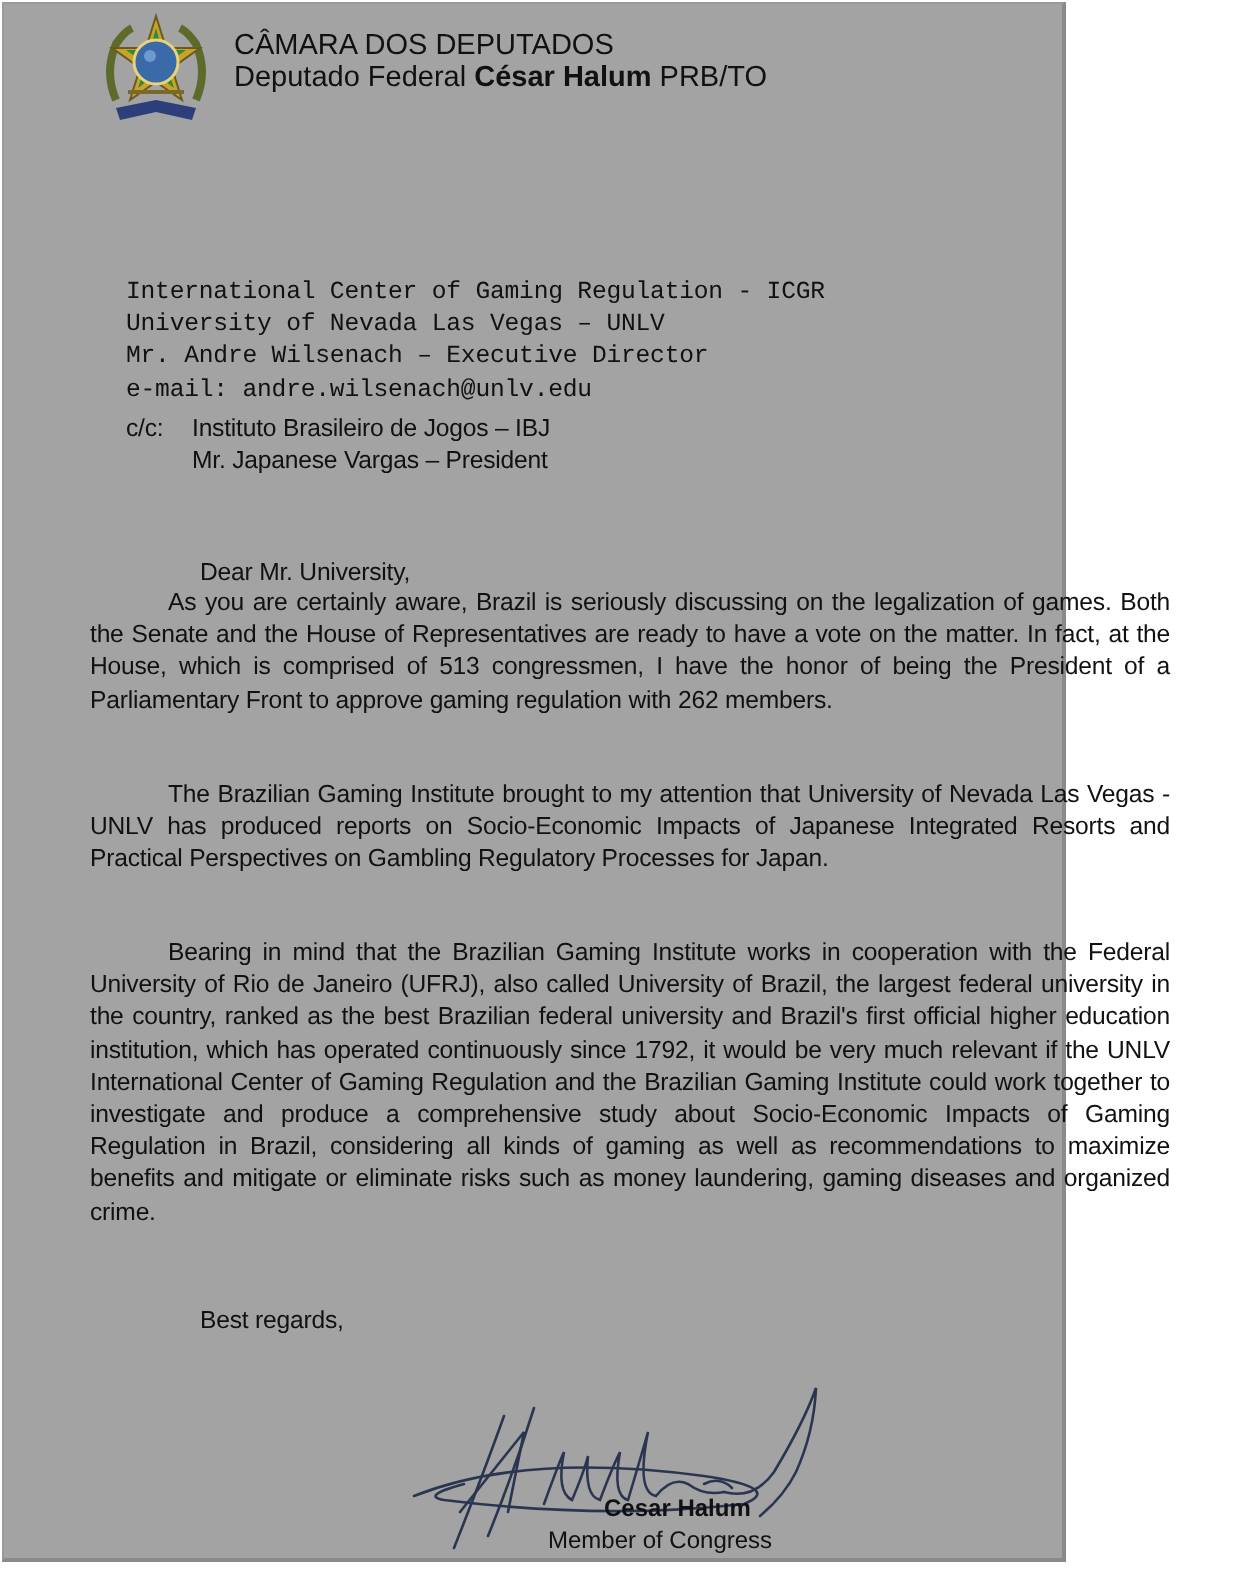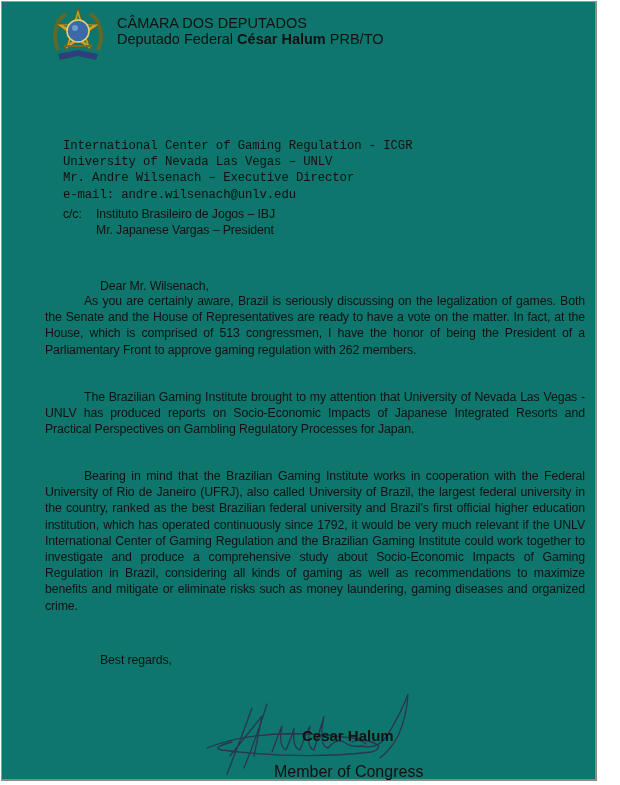--- a/index.html
+++ b/index.html
@@ -1,39 +1,39 @@
 <!DOCTYPE html>
 <html><head>
 <meta charset="utf-8">
 <style>
   html, body { margin: 0; padding: 0; background: #ffffff; }
   body { width: 620px; height: 785px; position: relative; overflow: hidden; }
   .page {
-    position: absolute; left: 1px; top: 1px; width: 596px; height: 780px;
+    position: absolute; left: 1px; top: 1px; width: 532px; height: 780px;
     border: 1px solid #9a9a9a; border-right: 2px solid #8a8a8a; border-bottom: 2px solid #8a8a8a;
-    background: #0f766e; box-sizing: border-box;
+    background: #a3a3a3; box-sizing: border-box;
     font-family: "Liberation Sans", "DejaVu Sans", sans-serif; color: #111;
   }
   .emblem { position: absolute; left: 48px; top: 4px; width: 56px; height: 58px; }
   .letterhead { position: absolute; left: 115px; top: 13px; font-size: 14.5px; line-height: 16px; color: #111; }
   .letterhead .lh-b { font-weight: bold; }
   .txt { position: absolute; font-size: 12.3px; line-height: 16.2px; letter-spacing: -0.1px; }
   .date { left: 61px; top: 90px; }
   .addr { left: 61px; top: 136px; font-family: Liberation Mono, monospace; }
   .cc { left: 61px; top: 204px; }
   .cc .cc-row { display: flex; }
   .cc .cc-lbl { width: 33px; }
   .salutation { left: 98px; top: 276px; }
   .body { left: 43px; width: 540px; }
   .body p { margin: 0; text-align: justify; text-indent: 39px; }
   .p1 { top: 291px; } .p2 { top: 387px; } .p3 { top: 466px; } .p4 { top: 611px; }
   .closing { left: 98px; top: 650px; }
   .sig { position: absolute; left: 200px; top: 684px; width: 220px; height: 90px; }
-  .signame { position: absolute; left: 300px; top: 725px; font-size: 15px; font-weight: bold; }
-  .sigtitle { position: absolute; left: 272px; top: 761px; font-size: 16px; }
+  .signame { position: absolute; left: 300px; top: 745px; font-size: 12px; font-weight: bold; }
+  .sigtitle { position: absolute; left: 272px; top: 761px; font-size: 12px; }
 </style>
 </head>
 <body>
 
 <div class="page">
 
   <svg class="emblem" viewBox="0 0 56 58">
     <path d="M8 44 Q2 30 8 16 Q12 10 16 8" fill="none" stroke="#5d6b2a" stroke-width="4"></path>
     <path d="M48 44 Q54 30 48 16 Q44 10 40 8" fill="none" stroke="#5d6b2a" stroke-width="4"></path>
     <polygon points="28,2 33,18 50,18 36,28 41,44 28,35 15,44 20,28 6,18 23,18" fill="#c9a22a" stroke="#6b5a1e" stroke-width="1"></polygon>
@@ -61,21 +61,21 @@
     <div class="cc-row">
         <span class="cc-lbl">c/c:</span>
         <span>Instituto Brasileiro de Jogos – IBJ</span>
       </div>
     <div class="cc-row">
         <span class="cc-lbl"></span>
         <span>Mr. Japanese Vargas – President</span>
       </div>
   </div>
 
-  <div class="txt salutation">Dear Mr. Wilsenach,</div>
+  <div class="txt salutation">Dear Mr. University,</div>
 
   <div class="txt body p1">
       <p>As you are certainly aware, Brazil is seriously discussing on the legalization of games. Both the Senate and the House of Representatives are ready to have a vote on the matter. In fact, at the House, which is comprised of 513 congressmen, I have the honor of being the President of a Parliamentary Front to approve gaming regulation with 262 members.</p>
     </div>
   <div class="txt body p2">
       <p>The Brazilian Gaming Institute brought to my attention that University of Nevada Las Vegas - UNLV has produced reports on Socio-Economic Impacts of Japanese Integrated Resorts and Practical Perspectives on Gambling Regulatory Processes for Japan.</p>
     </div>
   <div class="txt body p3">
       <p>Bearing in mind that the Brazilian Gaming Institute works in cooperation with the Federal University of Rio de Janeiro (UFRJ), also called University of Brazil, the largest federal university in the country, ranked as the best Brazilian federal university and Brazil's first official higher education institution, which has operated continuously since 1792, it would be very much relevant if the UNLV International Center of Gaming Regulation and the Brazilian Gaming Institute could work together to investigate and produce a comprehensive study about Socio-Economic Impacts of Gaming Regulation in Brazil, considering all kinds of gaming as well as recommendations to maximize benefits and mitigate or eliminate risks such as money laundering, gaming diseases and organized crime.</p>
     </div>

